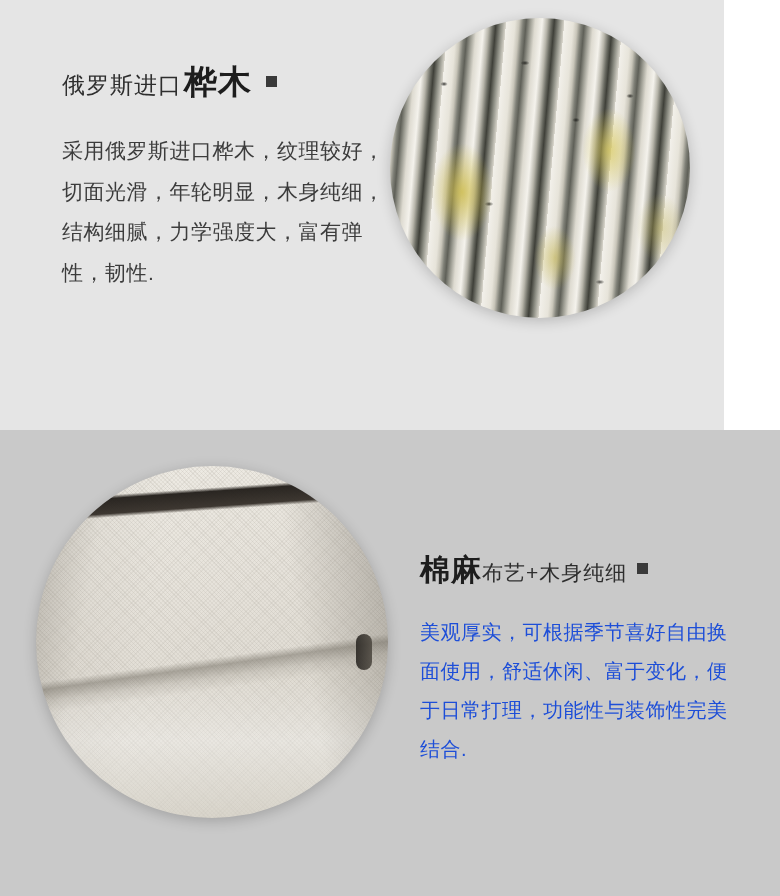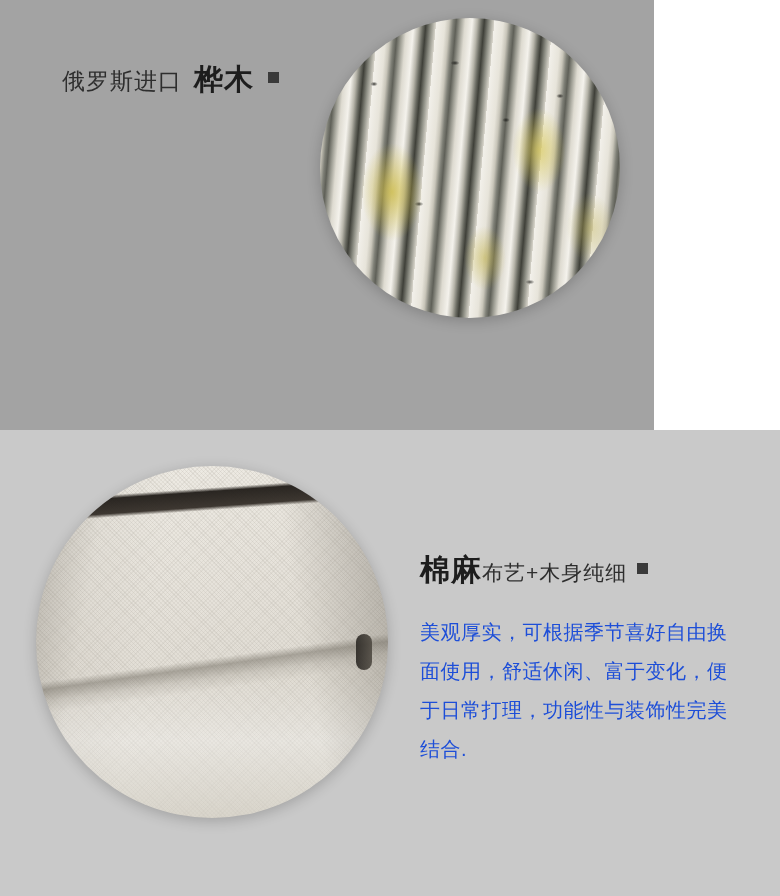--- a/index.html
+++ b/index.html
@@ -15,23 +15,23 @@
   .page {
     position: relative;
     width: 780px;
     height: 896px;
     background: #ffffff;
   }
 
   
   .section-one {
     position: relative;
-    width: 654px;
+    width: 724px;
     height: 430px;
-    background: #a3a3a3;
+    background: #e5e5e5;
   }
 
   .section-one .text-col {
     position: absolute;
     left: 62px;
     top: 60px;
     width: 330px;
   }
 
   .heading {
@@ -42,25 +42,25 @@
   }
 
   .heading .h-small {
     font-size: 23px;
     color: #2e2e2e;
     letter-spacing: 1px;
     font-weight: 500;
   }
 
   .heading .h-big {
-    font-size: 29px;
+    font-size: 33px;
     color: #1d1d1d;
     font-weight: 700;
     letter-spacing: 1px;
-    margin-left: 12px;
+    margin-left: 2px;
   }
 
   .heading .h-square {
     display: inline-block;
     width: 11px;
     height: 11px;
     background: #3a3a3a;
     margin-left: 14px;
     position: relative;
     top: -6px;
@@ -190,20 +190,21 @@
 <div class="page">
 
   <section class="section-one">
 
     <div class="text-col">
       <div class="heading">
         <span class="h-small">俄罗斯进口</span>
         <span class="h-big">桦木</span>
         <span class="h-square"></span>
       </div>
+      <p class="body-text">采用俄罗斯进口桦木，纹理较好，切面光滑，年轮明显，木身纯细，结构细腻，力学强度大，富有弹性，韧性.</p>
     </div>
 
     <div class="circle-photo photo-birch"></div>
 
   </section>
 
   <section class="section-two">
 
     <div class="circle-photo photo-sofa"></div>
 

